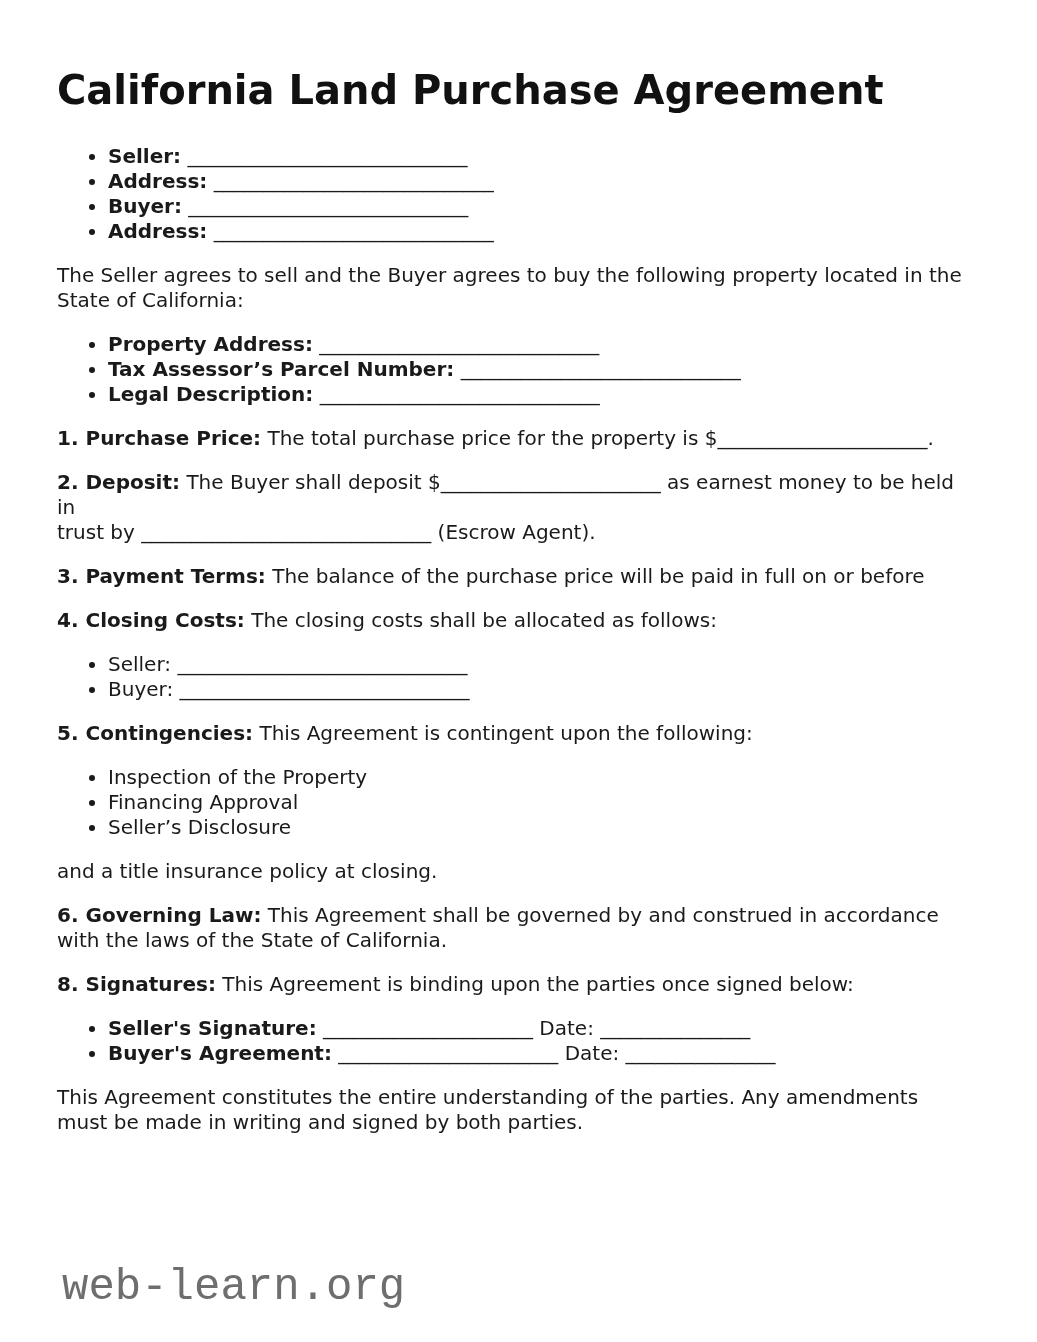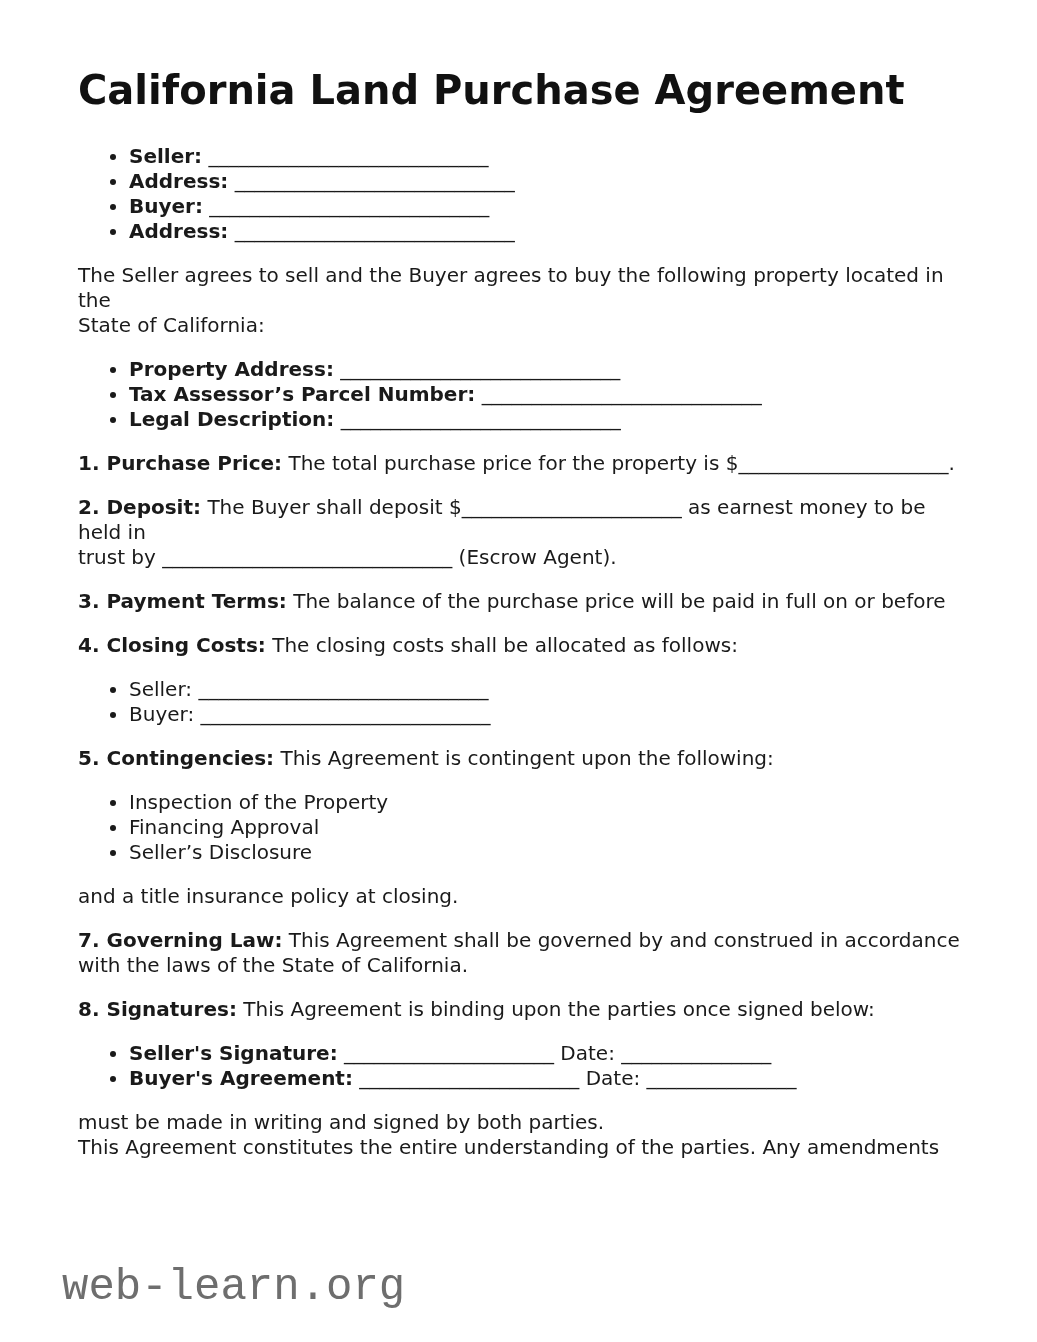--- a/index.html
+++ b/index.html
@@ -7,21 +7,21 @@
     width: 1037px;
     height: 1342px;
     background: #ffffff;
     position: relative;
     overflow: hidden;
     font-family: "DejaVu Sans", sans-serif;
     font-size: 20px;
     line-height: 25px;
     color: #1a1a1a;
   }
-  .page { padding: 66px 64px 0 57px; margin-left: 21px; }
+  .page { padding: 66px 64px 0 57px; }
   h1 {
     font-size: 40px;
     line-height: 48px;
     font-weight: bold;
     margin: 0 0 30px 0;
     color: #111111;
     white-space: nowrap;
   }
   .para { margin: 19px 0; }
   ul { margin: 19px 0; padding-left: 51px; list-style: disc; }
@@ -96,33 +96,33 @@
     <li>Inspection of the Property</li>
     <li>Financing Approval</li>
     <li>Seller’s Disclosure</li>
   </ul>
 
   <p class="para">
     <span class="ln">and a title insurance policy at closing.</span>
   </p>
 
   <p class="para">
-    <span class="ln"><strong>7. Governing Law:</strong> <span>This Agreement shall be governed by and construed in accordance</span></span>
+    <span class="ln"><strong>6. Governing Law:</strong> <span>This Agreement shall be governed by and construed in accordance</span></span>
     <span class="ln">with the laws of the State of California.</span>
   </p>
 
   <p class="para">
     <span class="ln"><strong>8. Signatures:</strong> <span>This Agreement is binding upon the parties once signed below:</span></span>
   </p>
 
   <ul>
     <li><strong>Seller's Signature:</strong> <span>_____________________</span> <span>Date:</span> <span>_______________</span></li>
     <li><strong>Buyer's Agreement:</strong> <span>______________________</span> <span>Date:</span> <span>_______________</span></li>
   </ul>
 
   <p class="para">
+    <span class="ln">This Agreement constitutes the entire understanding of the parties. Any amendments</span>
     <span class="ln">must be made in writing and signed by both parties.</span>
-    <span class="ln">This Agreement constitutes the entire understanding of the parties. Any amendments</span>
   </p>
 
 </div>
 
 <div class="watermark">web-learn.org</div>
 
 </body></html>

